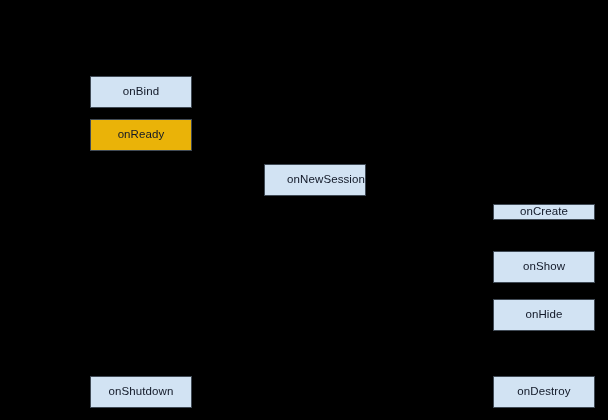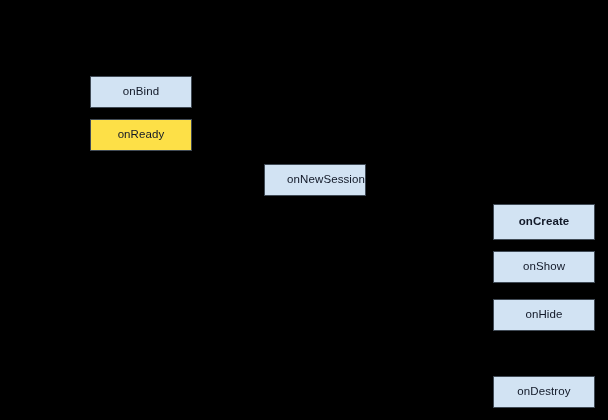--- a/index.html
+++ b/index.html
@@ -39,31 +39,34 @@
     pointer-events: none;
   }
 </style>
 </head>
 <body>
 
 <div id="diagram-canvas" style="width: 608px; height: 420px; background: rgb(0, 0, 0);">
     <div class="node-box" style="left: 90px; top: 76px; width: 102px; height: 32px; background: rgb(210, 227, 243); border-color: rgb(64, 74, 85); color: rgb(17, 24, 39);">
       <span class="node-label">onBind</span>
     </div>
-    <div class="node-box" style="left: 90px; top: 119px; width: 102px; height: 32px; background: #fde047; border-color: rgb(64, 74, 85); color: rgb(17, 24, 39);">
+    <div class="node-box" style="left: 90px; top: 119px; width: 102px; height: 32px; background: #eab308; border-color: rgb(64, 74, 85); color: rgb(17, 24, 39);">
       <span class="node-label">onReady</span>
     </div>
     <div class="node-box" style="left: 264px; top: 164px; width: 102px; height: 32px; background: rgb(210, 227, 243); border-color: rgb(64, 74, 85); color: rgb(17, 24, 39); justify-content: flex-end;">
       <span class="node-label">onNewSession</span>
     </div>
-    <div class="node-box" style="left: 493px; top: 204px; width: 102px; height: 36px; background: rgb(210, 227, 243); border-color: rgb(64, 74, 85); color: rgb(17, 24, 39); font-weight: bold;">
+    <div class="node-box" style="left: 493px; top: 204px; width: 102px; height: 16px; background: rgb(210, 227, 243); border-color: rgb(64, 74, 85); color: rgb(17, 24, 39);">
       <span class="node-label">onCreate</span>
     </div>
     <div class="node-box" style="left: 493px; top: 251px; width: 102px; height: 32px; background: rgb(210, 227, 243); border-color: rgb(64, 74, 85); color: rgb(17, 24, 39);">
       <span class="node-label">onShow</span>
     </div>
     <div class="node-box" style="left: 493px; top: 299px; width: 102px; height: 32px; background: rgb(210, 227, 243); border-color: rgb(64, 74, 85); color: rgb(17, 24, 39);">
       <span class="node-label">onHide</span>
     </div>
+    <div class="node-box" style="left: 90px; top: 376px; width: 102px; height: 32px; background: rgb(210, 227, 243); border-color: rgb(64, 74, 85); color: rgb(17, 24, 39);">
+      <span class="node-label">onShutdown</span>
+    </div>
     <div class="node-box" style="left: 493px; top: 376px; width: 102px; height: 32px; background: rgb(210, 227, 243); border-color: rgb(64, 74, 85); color: rgb(17, 24, 39); text-align: right;">
       <span class="node-label">onDestroy</span>
     </div>
   </div>
 
 </body></html>

